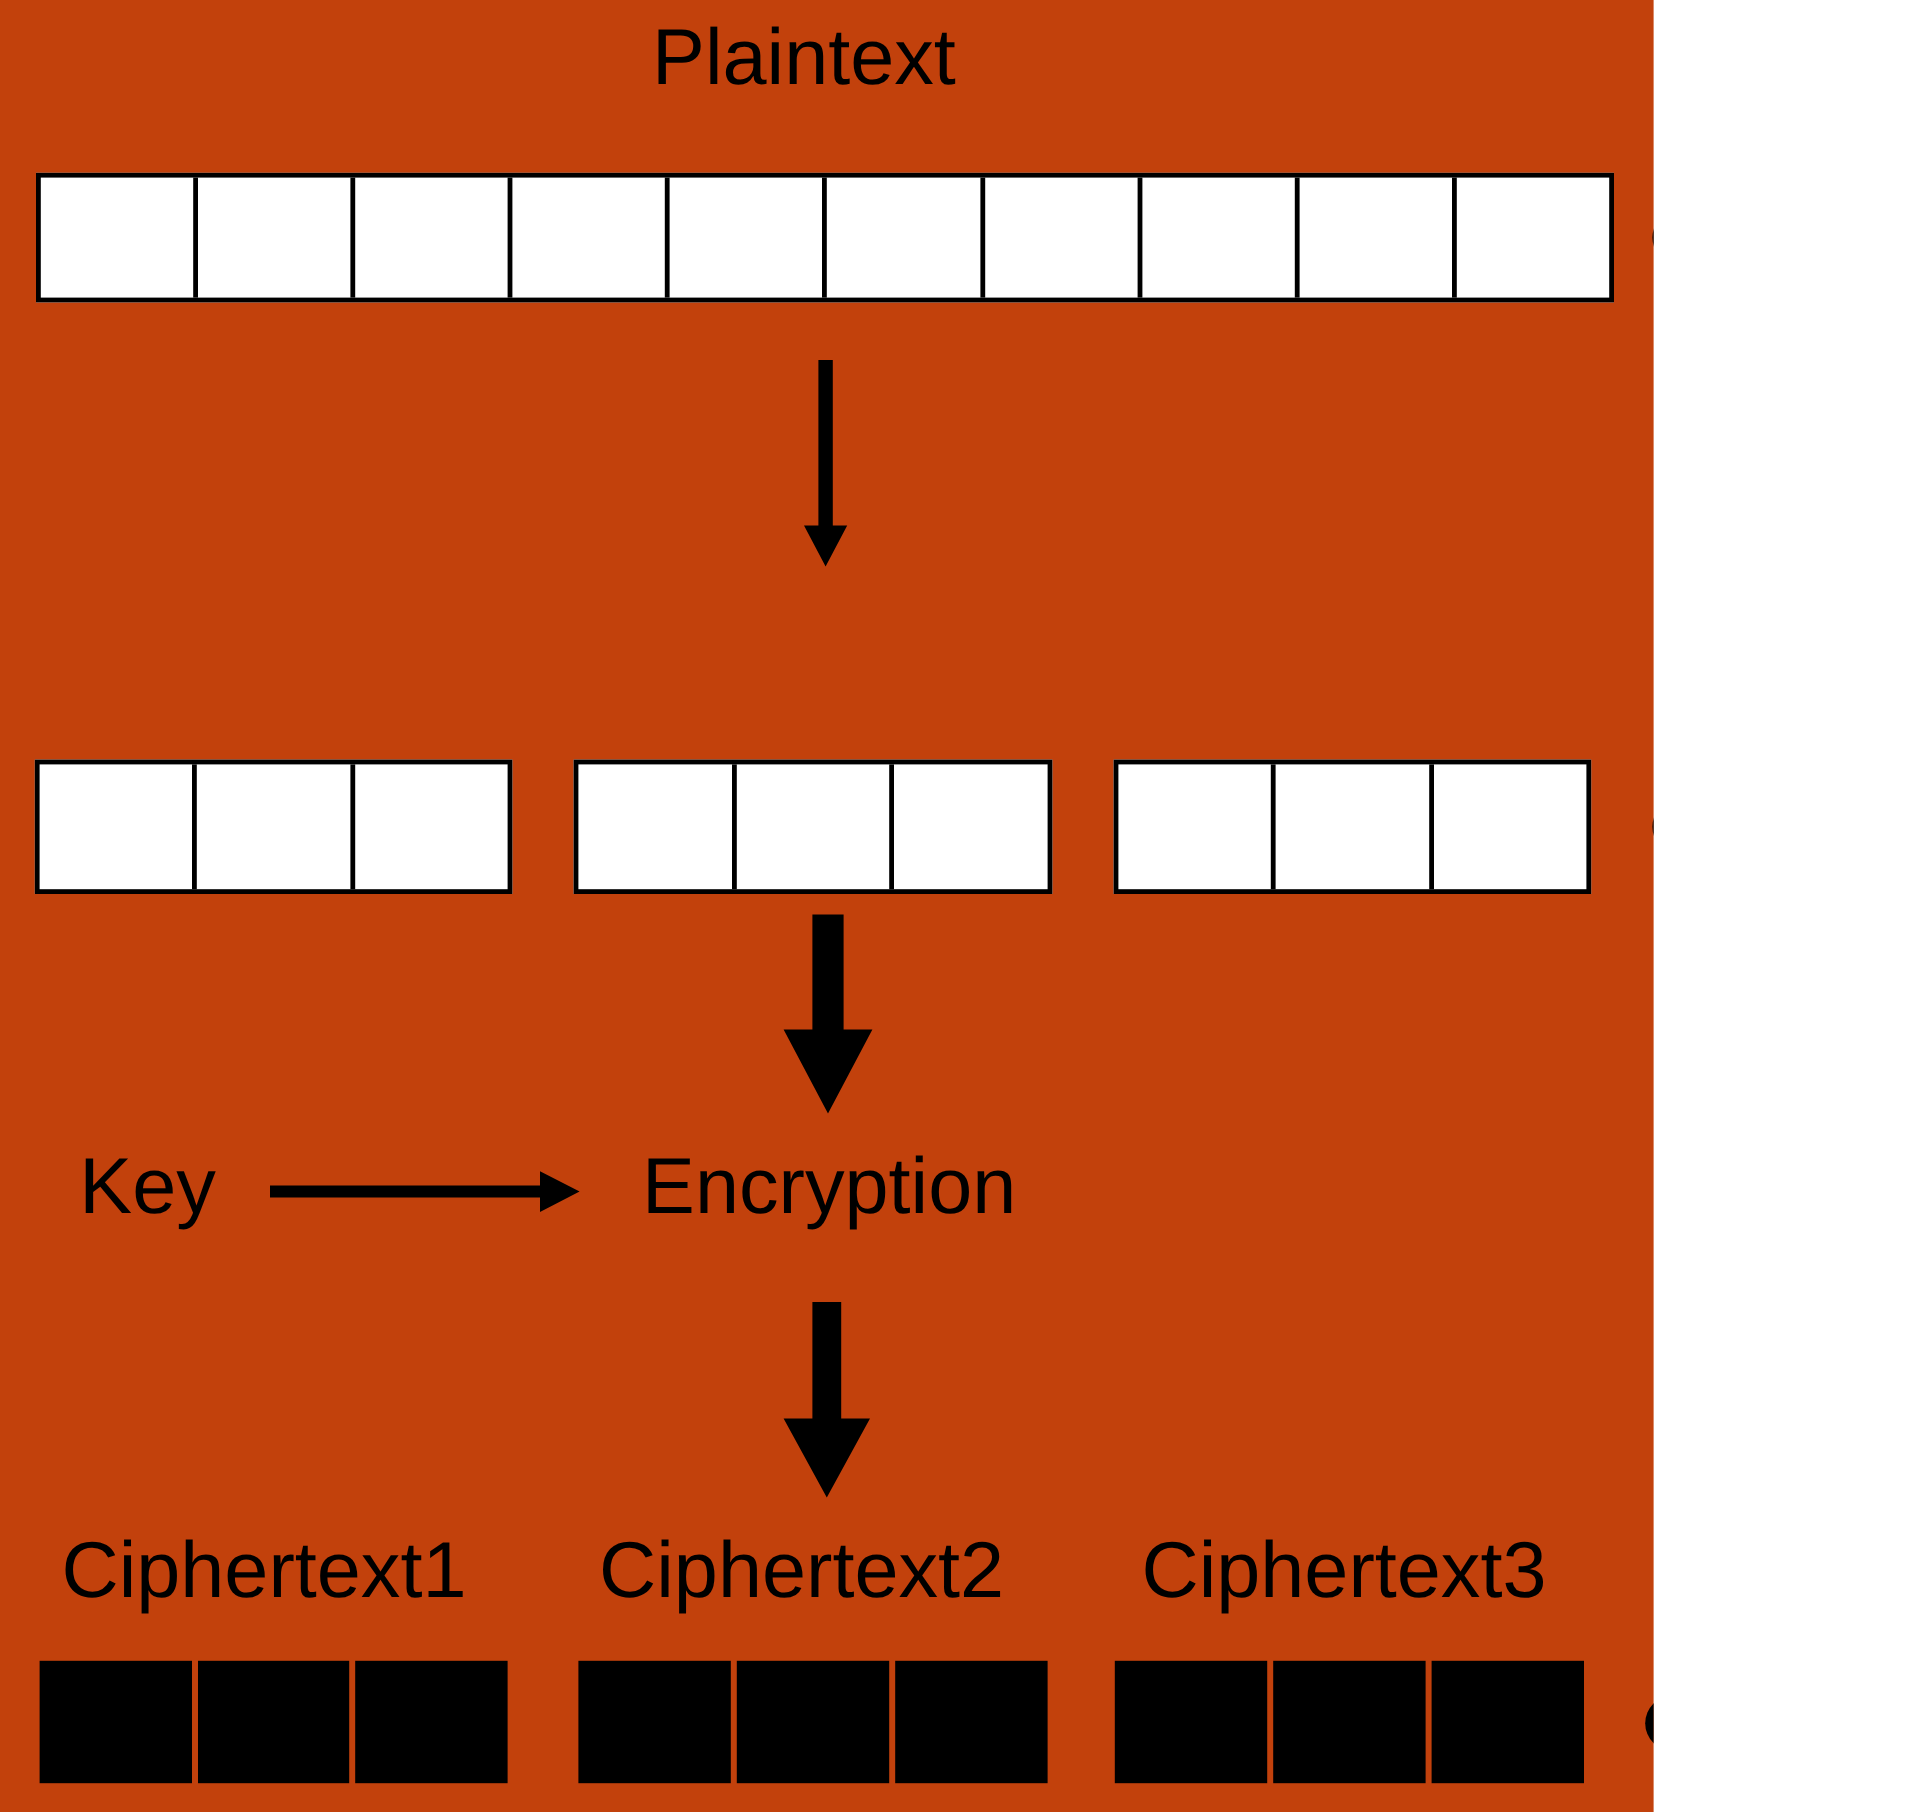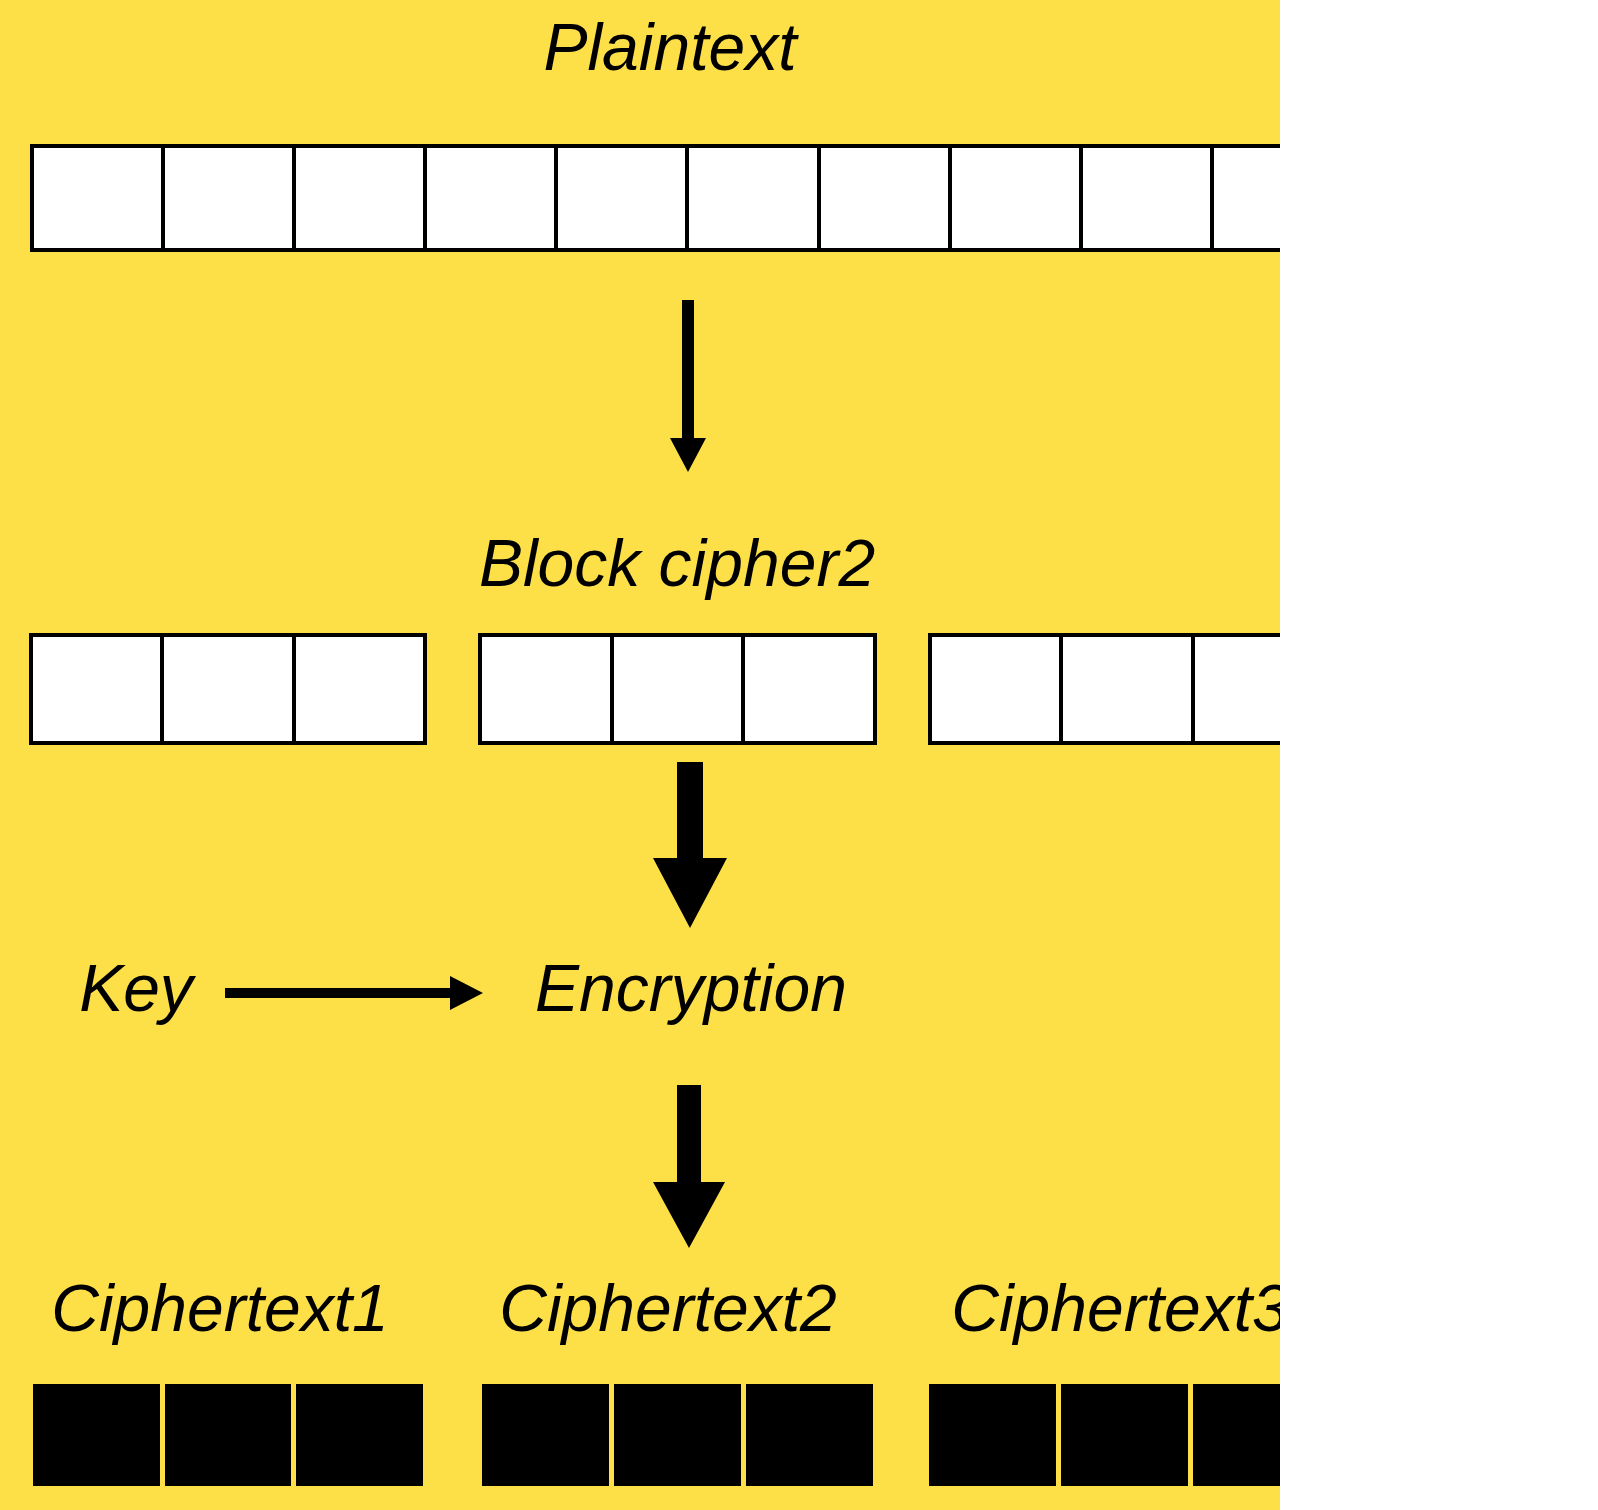--- a/index.html
+++ b/index.html
@@ -1,18 +1,18 @@
 <!DOCTYPE html>
 <html><head>
 <meta charset="utf-8">
 <style>
   html,body{margin:0;padding:0;background:#ffffff;}
   .canvas{
-    position:relative;width:1280px;height:1510px;background:#fde047;
-    font-family:"Liberation Sans", sans-serif;color:#000000;overflow:hidden;font-style:italic;
+    position:relative;width:1378px;height:1510px;background:#c2410c;
+    font-family:"Liberation Sans", sans-serif;color:#000000;overflow:hidden;
   }
   .label{position:absolute;font-size:66px;line-height:1;text-align:center;white-space:nowrap;color:#000;}
   
   .strip{position:absolute;display:flex;box-sizing:border-box;border:4px solid #000;background:#fff;}
   .strip .cell{flex:1;border-left:4px solid #000;}
   .strip .cell:first-child{border-left:none;}
   
   .black-strip{position:absolute;display:flex;gap:5px;}
   .black-strip .cell{flex:1;background:#000;}
   
@@ -25,21 +25,21 @@
   .title{left:270px;top:14px;width:800px;}
   .plaintext-strip{left:30px;top:144px;width:1315px;height:108px;}
   .top-dots{left:1377px;top:175px;}
   .lbl-b1{left:28px;top:530px;width:400px;}
   .lbl-b2{left:477px;top:530px;width:400px;}
   .lbl-b3{left:927px;top:530px;width:400px;}
   .strip-b1{left:29px;top:633px;width:398px;height:112px;}
   .strip-b2{left:478px;top:633px;width:399px;height:112px;}
   .strip-b3{left:928px;top:633px;width:398px;height:112px;}
   .mid-dots{left:1377px;top:666px;}
-  .lbl-key{left:56px;top:955px;width:160px;}
+  .lbl-key{left:43px;top:955px;width:160px;}
   .lbl-enc{left:491px;top:955px;width:400px;text-align:center;}
   .lbl-c1{left:20px;top:1275px;width:400px;}
   .lbl-c2{left:468px;top:1275px;width:400px;}
   .lbl-c3{left:920px;top:1275px;width:400px;}
   .strip-c1{left:33px;top:1384px;width:390px;height:102px;}
   .strip-c2{left:482px;top:1384px;width:391px;height:102px;}
   .strip-c3{left:929px;top:1384px;width:391px;height:102px;}
   .bottom-dots{left:1371px;top:1413px;}
   .arrows{position:absolute;left:0;top:0;width:1598px;height:1510px;pointer-events:none;}
   .arrows polygon{fill:#000;}
@@ -70,21 +70,20 @@
       <div class="dot"></div>
     </div>
 
   <svg class="arrows" viewBox="0 0 1598 1510" xmlns="http://www.w3.org/2000/svg" aria-hidden="true">
     <polygon points="682,300 694,300 694,438 706,438 688,472 670,438 682,438"></polygon>
     <polygon points="677,762 703,762 703,858 727,858 690,928 653,858 677,858"></polygon>
     <polygon points="225,988 450,988 450,976 483,993 450,1010 450,998 225,998"></polygon>
     <polygon points="677,1085 701,1085 701,1182 725,1182 689,1248 653,1182 677,1182"></polygon>
   </svg>
 
-  <div class="label lbl-b2">Block cipher2</div>
 
   <div class="strip strip-b1">
       <div class="cell"></div>
       <div class="cell"></div>
       <div class="cell"></div>
     </div>
   <div class="strip strip-b2">
       <div class="cell"></div>
       <div class="cell"></div>
       <div class="cell"></div>

